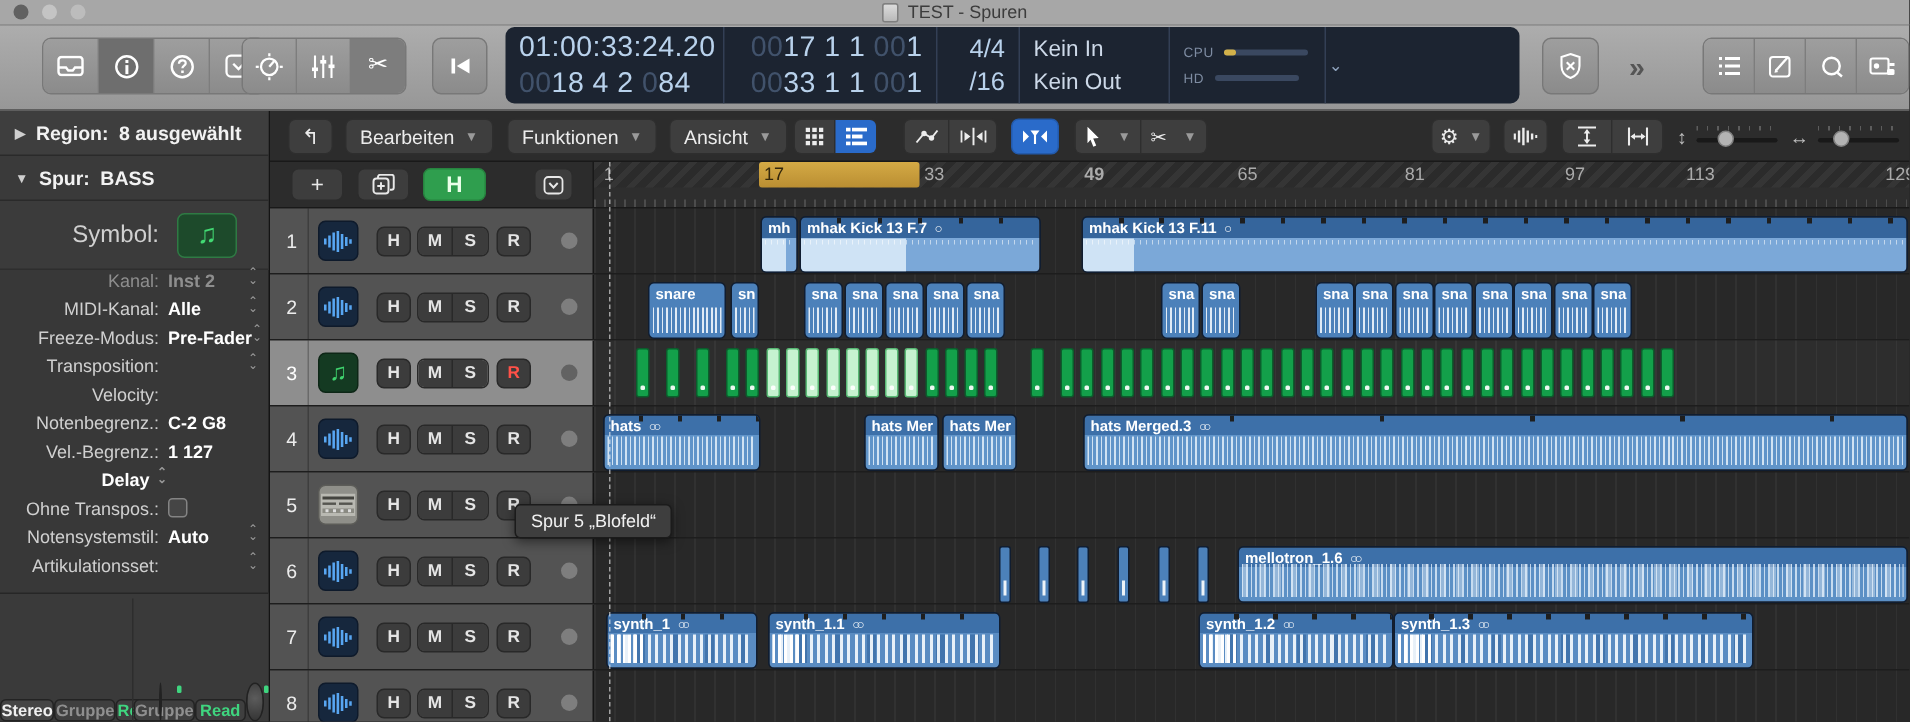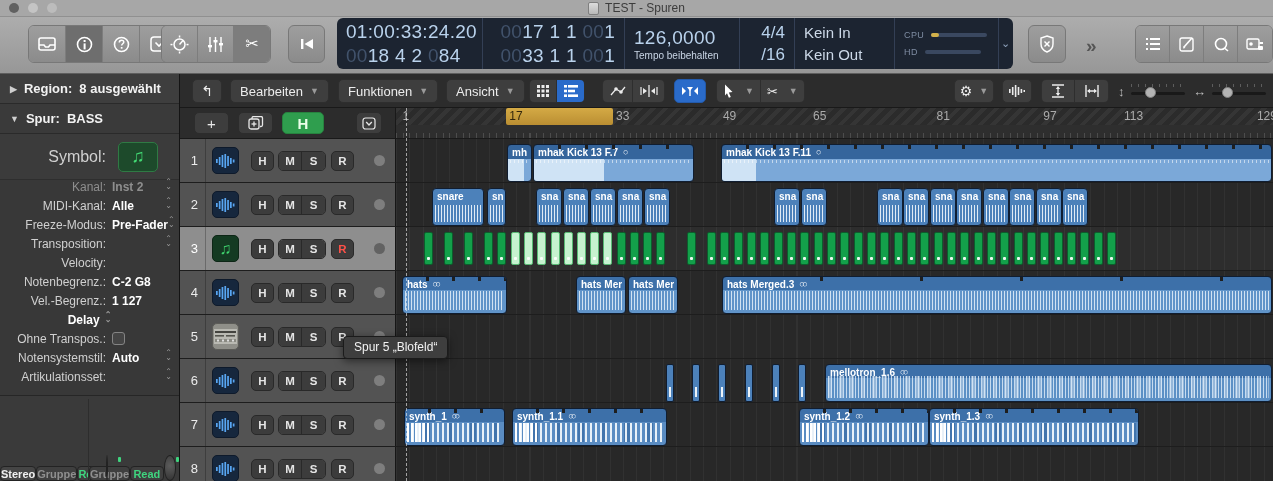--- a/index.html
+++ b/index.html
@@ -218,24 +218,20 @@
 
   <div class="lcd">
     <div class="lcd-sec s-time">
       <div class="big">01:00:33:24.20</div>
       <div class="big" id="lcd-time2"><span class="dim">00</span><span>18 4 2 </span><span class="dim">0</span><span>84</span></div>
     </div>
     <div class="lcd-sec s-pos">
       <div class="big" id="lcd-pos1"><span class="dim">00</span><span>17 1 1 </span><span class="dim">00</span><span>1</span></div>
       <div class="big" id="lcd-pos2"><span class="dim">00</span><span>33 1 1 </span><span class="dim">00</span><span>1</span></div>
     </div>
-    <div class="lcd-sec s-tempo">
-      <div class="big">126,0000</div>
-      <div class="tempo-label">Tempo beibehalten</div>
-    </div>
     <div class="lcd-sec s-sig">
       <div class="sig">4/4</div>
       <div class="sig">/16</div>
     </div>
     <div class="lcd-sec s-io">
       <div class="io">Kein In</div>
       <div class="io">Kein Out</div>
     </div>
     <div class="lcd-sec s-cpu">
       <div class="cpu-row">
@@ -565,22 +561,22 @@
           </svg>
         </div>
     </div>
     <div class="ruler" id="ruler">
       <div class="ruler-stripes"></div>
       <div class="rticks"></div>
     <div class="cycle" style="left: 110.3px; width: 106.8px;"></div>
         <div class="rnum" style="left: 6.5px;">1</div>
         <div class="rnum incycle" style="left: 113.3px;">17</div>
         <div class="rnum" style="left: 220.1px;">33</div>
-        <div class="rnum" style="left: 326.9px;">49</div>
-        <div class="rnum" style="left: 417px;">65</div>
+        <div class="rnum" style="left: 326.9px; font-weight: bold;">49</div>
+        <div class="rnum" style="left: 429px;">65</div>
         <div class="rnum" style="left: 540.5px;">81</div>
         <div class="rnum" style="left: 647.3px;">97</div>
         <div class="rnum" style="left: 728px;">113</div>
         <div class="rnum" style="left: 860.9px;">129</div>
       </div>
   </div>
 
   <div class="rows" id="rows">
       <div class="trow">
         <div class="thdr">
@@ -995,21 +991,21 @@
           </div>
           <div class="region synth" style="left: 403px; width: 130px;">
             <div class="rhead">
               <span>synth_1.2</span>
               <span class="badge">○○</span>
             </div>
             <div class="bars"></div>
             <div class="bright"></div>
             <div class="notches" style="background: repeating-linear-gradient(90deg, transparent 0px, transparent 23px, rgb(30, 30, 30) 23px, rgb(30, 30, 30) 26px);"></div>
           </div>
-          <div class="region synth" style="left: 533px; width: 210px;">
+          <div class="region synth" style="left: 533px; width: 240px;">
             <div class="rhead">
               <span>synth_1.3</span>
               <span class="badge">○○</span>
             </div>
             <div class="bars"></div>
             <div class="bright"></div>
             <div class="notches" style="background: repeating-linear-gradient(90deg, transparent 0px, transparent 23px, rgb(30, 30, 30) 23px, rgb(30, 30, 30) 26px);"></div>
           </div>
         </div>
       </div>

